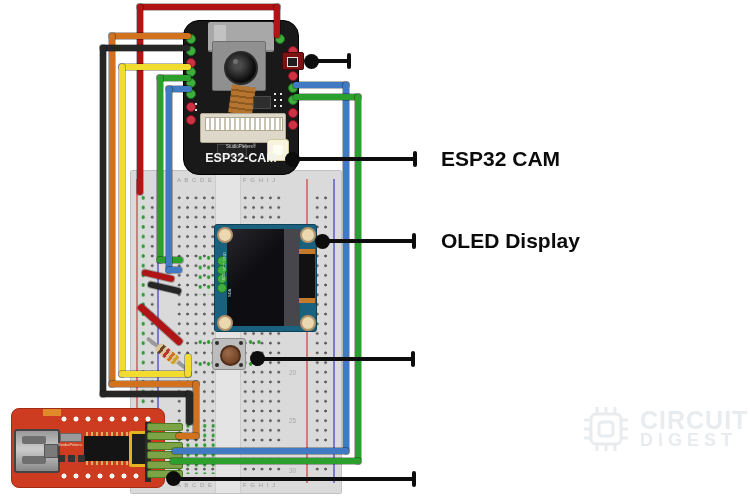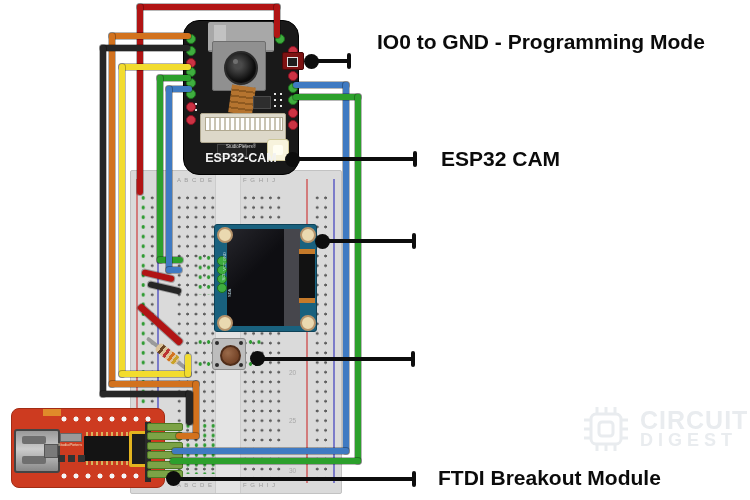--- a/index.html
+++ b/index.html
@@ -233,37 +233,36 @@
   <div class="seg c-blu" style="left:166px;top:267px;width:16px;height:6px;"></div>
 
   <div class="seg c-blu" style="left:293px;top:82px;width:56px;height:6px;"></div>
   <div class="seg c-blu" style="left:343px;top:82px;width:6px;height:372px;"></div>
   <div class="seg c-blu" style="left:172px;top:448px;width:177px;height:6px;"></div>
 
   <div class="seg c-grn" style="left:293px;top:94px;width:68px;height:6px;"></div>
   <div class="seg c-grn" style="left:355px;top:94px;width:6px;height:370px;"></div>
   <div class="seg c-grn" style="left:170px;top:458px;width:191px;height:6px;"></div>
 
-  <div class="note" style="left:377px;top:30px;">IO0 to GND - Programming Mode</div>
 
   <span class="co-dot" style="left:304px;top:54px;"></span>
   <div class="co-line" style="left:311px;top:59px;width:39px;"></div>
   <span class="co-tick" style="left:347px;top:53px;"></span>
 
   <span class="co-dot" style="left:285px;top:152px;"></span>
   <div class="co-line" style="left:292px;top:157px;width:124px;"></div>
   <span class="co-tick" style="left:413px;top:151px;"></span>
   <div class="co-label" style="left:441px;top:147px;">ESP32 CAM</div>
 
   <span class="co-dot" style="left:315px;top:234px;"></span>
   <div class="co-line" style="left:322px;top:239px;width:93px;"></div>
   <span class="co-tick" style="left:412px;top:233px;"></span>
+  <div class="co-label" style="left:441px;top:229px;">OLED Display</div>
 
   <span class="co-dot" style="left:250px;top:351px;"></span>
   <div class="co-line" style="left:257px;top:357px;width:157px;"></div>
   <span class="co-tick" style="left:411px;top:351px;"></span>
 
   <span class="co-dot" style="left:166px;top:471px;"></span>
   <div class="co-line" style="left:173px;top:477px;width:242px;"></div>
   <span class="co-tick" style="left:412px;top:471px;"></span>
-  <div class="co-label" style="left:438px;top:466px;">FTDI Breakout Module</div>
 
 </div>
 
 </body></html>

